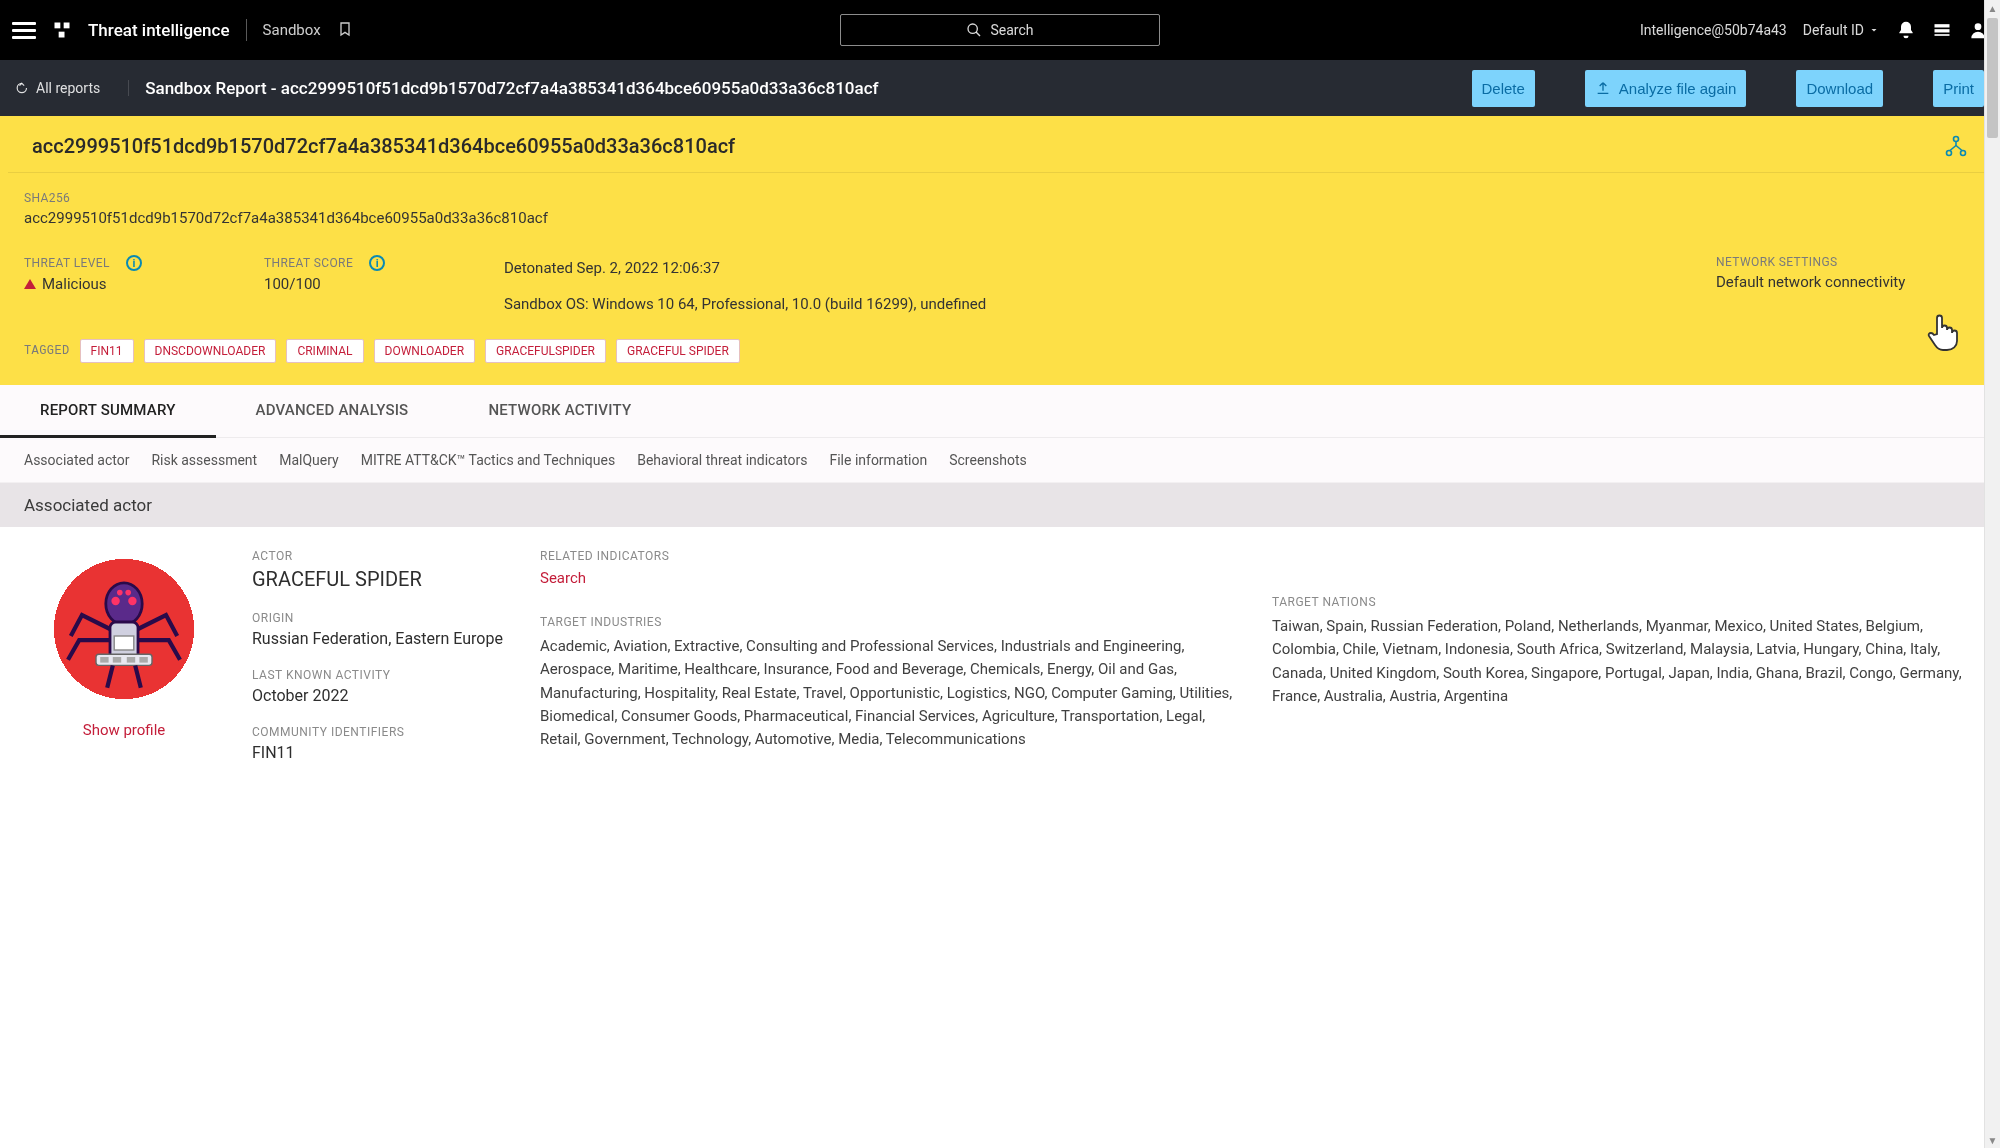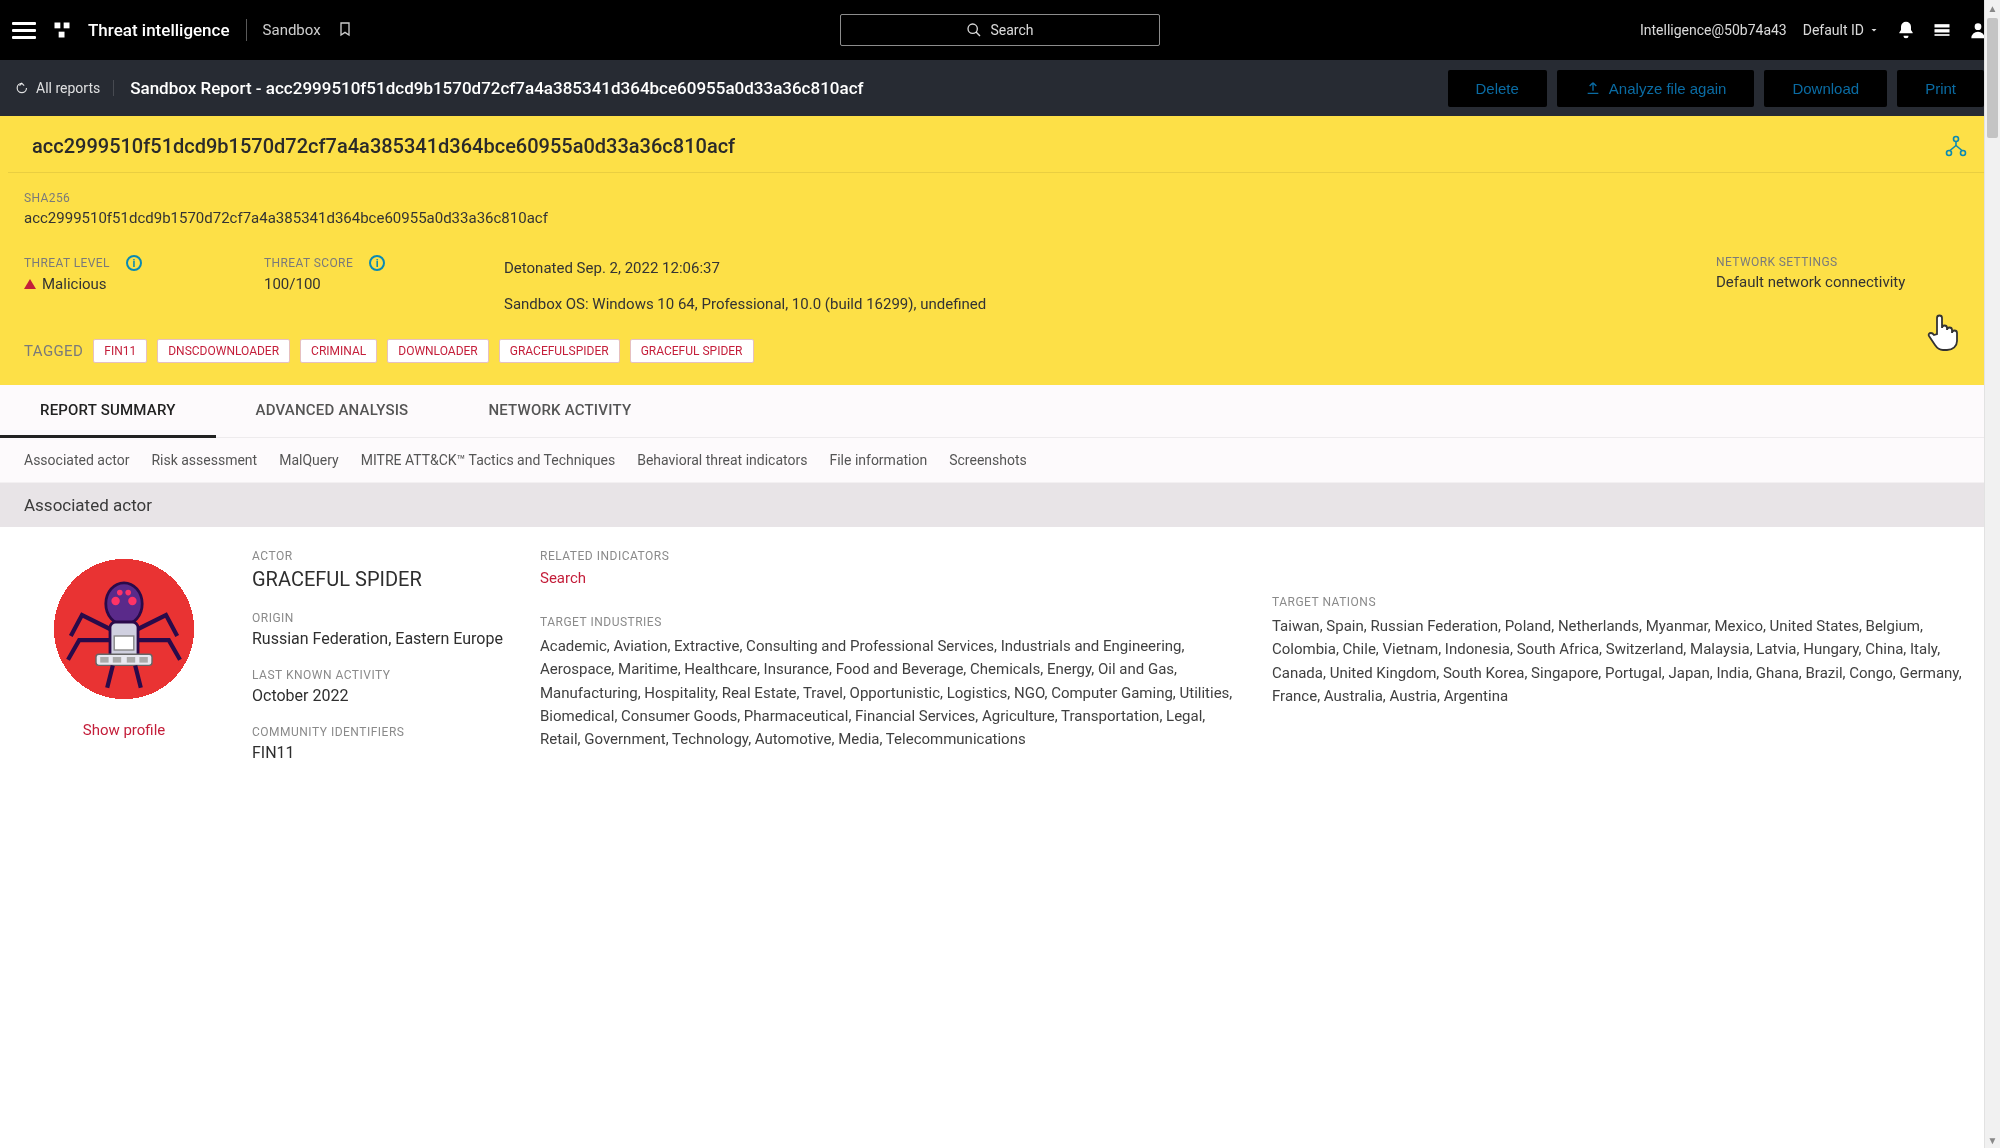--- a/index.html
+++ b/index.html
@@ -16,24 +16,24 @@
 
 .search { margin-left: auto; margin-right: auto; width: 320px; height: 32px; border: 1px solid rgba(255,255,255,0.55); border-radius: 2px; display: flex; align-items: center; justify-content: center; gap: 8px; color: rgba(255,255,255,0.85); position: absolute; left: 50%; transform: translateX(-50%); }
 .search svg { width: 16px; height: 16px; }
 
 .topbar-right { margin-left: auto; display: flex; align-items: center; gap: 16px; }
 .intel-id { font-size: 14px; color: rgba(255,255,255,0.85); }
 .cust { font-size: 14px; color: rgba(255,255,255,0.85); display: flex; align-items: center; gap: 4px; }
 .topicon { width: 20px; height: 20px; color: #fff; }
 
 .subbar { background: #272b33; height: 56px; display: flex; align-items: center; padding: 0 16px; gap: 16px; color: #fff; }
-.backlink { display: flex; align-items: center; gap: 6px; color: rgba(255,255,255,0.85); cursor: pointer; padding-right:13px; border-right:1px solid rgba(255,255,255,0.15);}
+.backlink { display: flex; align-items: center; gap: 6px; color: rgba(255,255,255,0.85); cursor: pointer; padding-right:28px; border-right:1px solid rgba(255,255,255,0.15);}
 .subbar-title { font-size: 17px; font-weight: 500; }
 .subbar-actions { margin-left: auto; display: flex; gap: 10px; }
-.btn { background: #000000; color: #0a6ca4; border: none; padding: 10px 28px; font-size: 15px; cursor: pointer; border-radius: 2px; font-weight: 500; display: flex; align-items: center; gap: 8px; }
+.btn { background: #7dd3fc; color: #0a6ca4; border: none; padding: 10px 10px; font-size: 15px; cursor: pointer; border-radius: 2px; font-weight: 500; display: flex; align-items: center; gap: 8px; margin-left: 40px; }
 .btn svg { width: 16px; height: 16px; }
 
 .pagebody { background: #fde047; }
 
 .hash-row { padding: 18px 24px 14px 24px; display: flex; align-items: center; border-bottom: 1px solid rgba(0,0,0,0.08); margin: 0 8px;}
 .hash-row h1 { font-size: 20px; font-weight: 500; color: #2a2a2a; flex: 1; }
 .tree-icon { color: #0a8ab3; width: 24px; height: 24px; }
 
 .meta1 { padding: 18px 24px 0 24px; }
 .meta-label { font-size: 12px; letter-spacing: 0.4px; color: #7a7a7a; text-transform: uppercase; }
@@ -42,21 +42,21 @@
 .meta-grid { display: flex; padding: 28px 24px 20px 24px; gap: 60px; flex-wrap: wrap; }
 .meta-col { min-width: 180px; }
 .meta-col .label-row { display: flex; align-items: center; gap: 16px; }
 .info-icon { width: 16px; height: 16px; border: 2px solid #0a8ab3; border-radius: 50%; display: inline-flex; align-items: center; justify-content: center; color: #0a8ab3; font-size: 11px; font-weight: bold; }
 .threat-level { display: flex; align-items: center; gap: 6px; }
 .tri { width: 0; height: 0; border-left: 6px solid transparent; border-right: 6px solid transparent; border-bottom: 10px solid #c41e3a; }
 .analysis-col { flex: 1.3; }
 .network-col { margin-left: auto; min-width: 260px; }
 
 .tag-row { padding: 6px 24px 22px 24px; display: flex; align-items: center; gap: 10px; flex-wrap: wrap; }
-.tag-label { font-size: 15px; color: #7a7a7a; letter-spacing: 0.4px; }
+.tag-label { font-size: 12px; color: #7a7a7a; letter-spacing: 0.4px; font-family: Liberation Mono, monospace; }
 .tag { border: 1px solid #e6c0c0; color: #c41e3a; padding: 4px 10px; font-size: 12px; border-radius: 2px; background: #fff; }
 
 .tabs { display: flex; border-bottom: 1px solid rgba(0,0,0,0.06); background:#fdfafc; }
 .tab { padding: 16px 40px; font-size: 15px; color: #555; cursor: pointer; text-transform: uppercase; font-weight: 500; letter-spacing: 0.2px;}
 .tab.active { color: #222; border-bottom: 3px solid #222; margin-bottom: -1px; }
 
 .subtabs { display: flex; gap: 22px; padding: 14px 24px; background: #fdfafc; border-bottom: 1px solid rgba(0,0,0,0.04);}
 .subtab { font-size: 14px; color: #555; cursor: pointer; }
 
 .section-header { background: #e8e4e7; padding: 12px 24px; font-size: 17px; color: #3a3a3a; }

